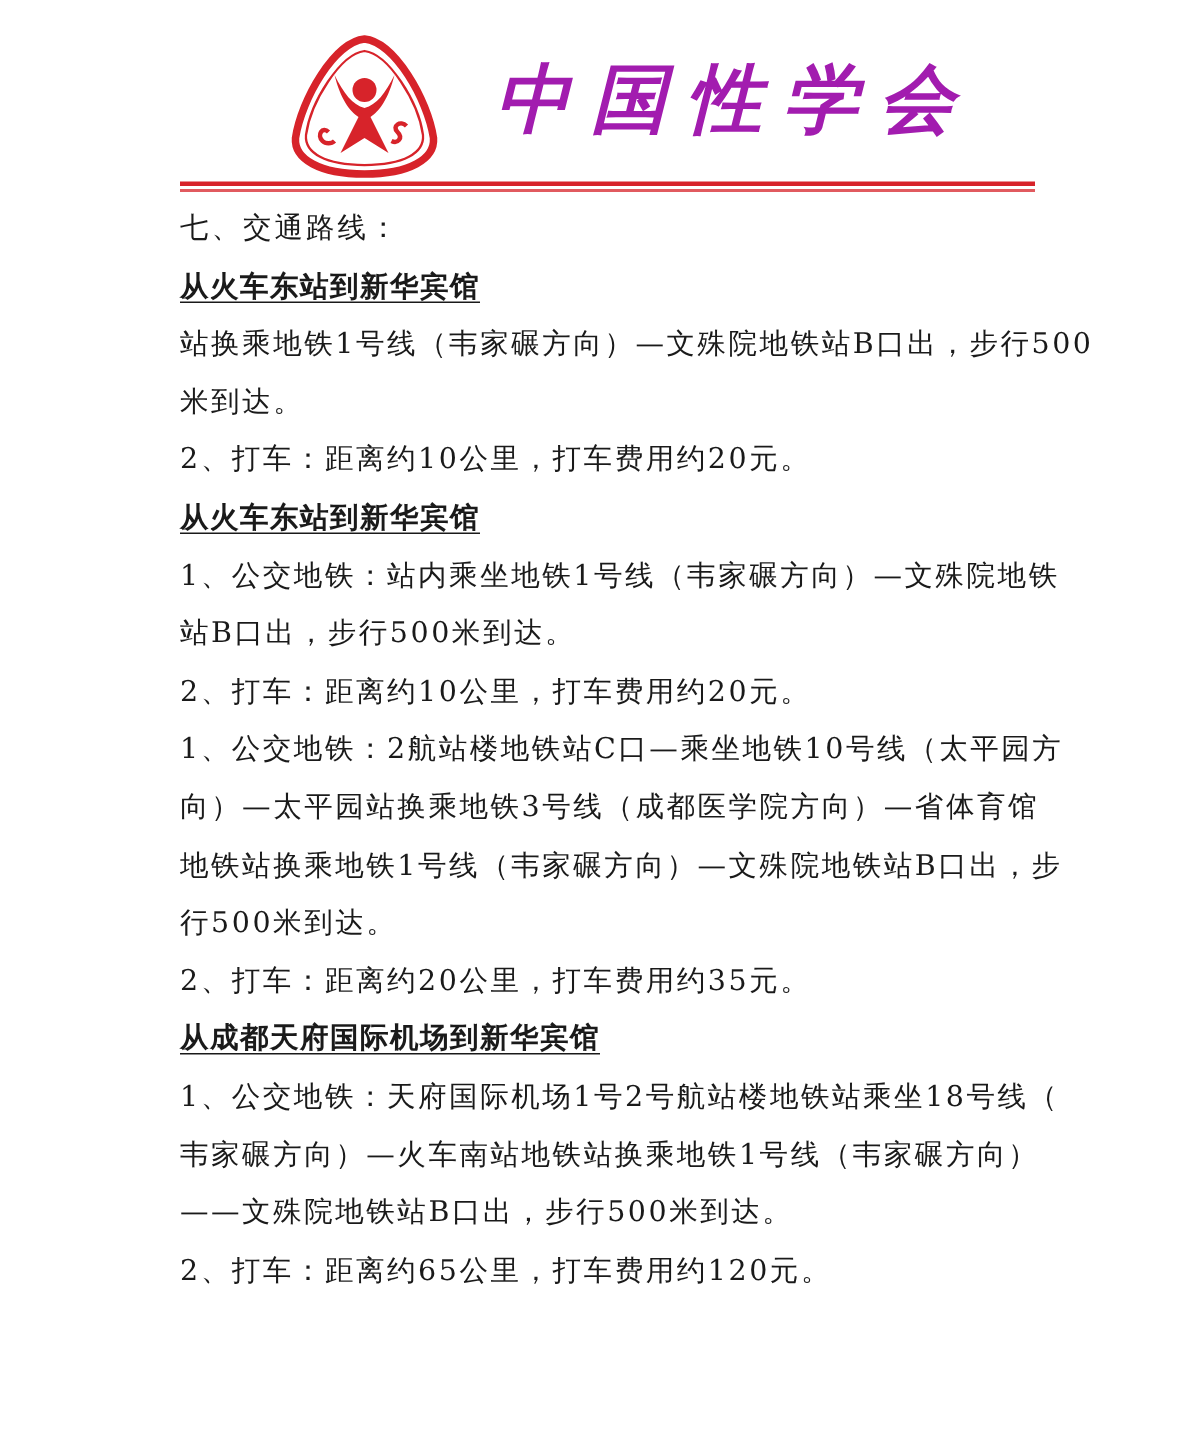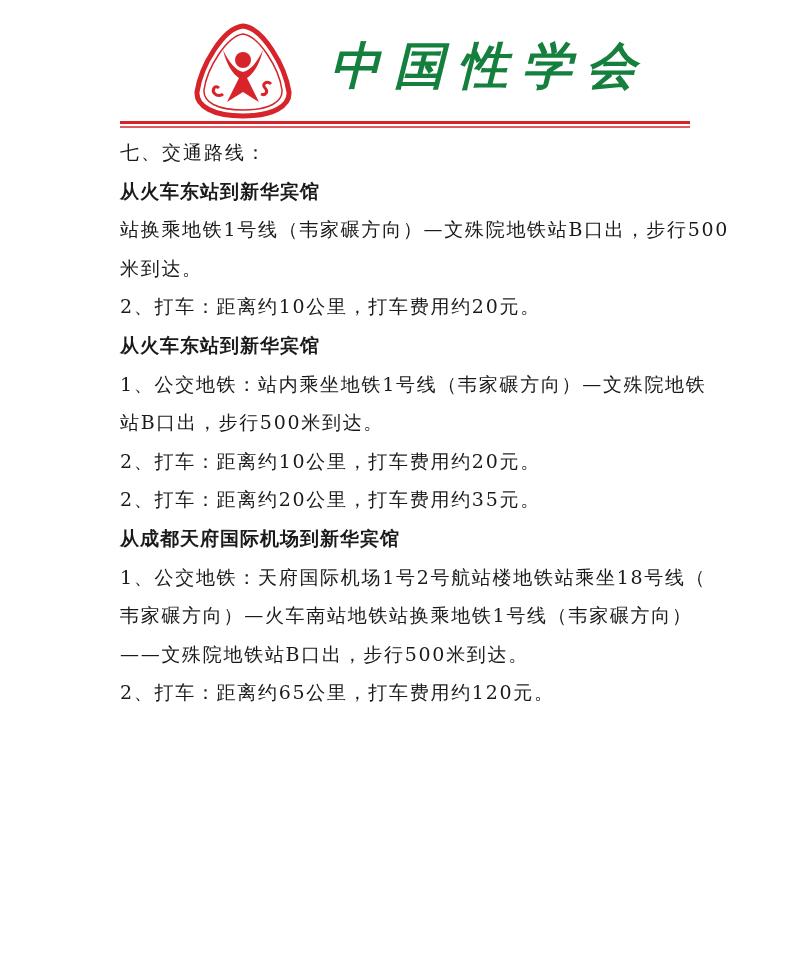--- a/index.html
+++ b/index.html
@@ -1,30 +1,30 @@
 <!DOCTYPE html>
 <html><head>
   <meta charset="utf-8">
   <style>
     html, body { margin: 0; padding: 0; background: #ffffff; }
     body { width: 800px; height: 962px; position: relative; overflow: hidden;
            font-family: "DejaVu Serif", "Liberation Serif", serif; color: #1a1a1a; }
     .header { position: absolute; left: 0; top: 0; width: 800px; height: 130px; }
     .logo { position: absolute; left: 193px; top: 22px; width: 100px; height: 98px; }
-    .org-name { position: absolute; left: 330px; top: 36px; font-size: 50px; color: #15803d;
+    .org-name { position: absolute; left: 330px; top: 36px; font-size: 50px; color: #a21caf;
                 letter-spacing: 14px; font-family: "DejaVu Serif", serif; font-weight: bold;
                 font-style: italic; line-height: 60px; }
     .rule { position: absolute; left: 120px; width: 570px; background: #d7232a; }
     .rule.r1 { top: 121px; height: 3px; }
     .rule.r2 { top: 126px; height: 2px; opacity: .75; }
     .content { position: absolute; left: 120px; top: 133px; width: 570px; }
     .line { font-size: 19px; line-height: 38.6px; height: 38.6px; white-space: nowrap;
             letter-spacing: 1.6px; }
     .section-title { font-weight: normal; letter-spacing: 2px; }
-    .route-heading { font-weight: bold; text-underline-offset: 4px;
+    .route-heading { font-weight: bold; text-decoration: underline; text-underline-offset: 4px;
                      letter-spacing: 1px; }
     .para .line { letter-spacing: 1.7px; }
   </style>
 </head>
 <body>
 
 <div class="header">
   <div class="logo">
     <svg width="100" height="98" viewBox="0 0 100 98">
       <path d="M50 4 C70 6 92 44 96 70 C97 84 80 94 50 94 C20 94 3 84 4 70 C8 44 30 6 50 4 Z" fill="#ffffff" stroke="#d7232a" stroke-width="5"></path>
@@ -60,20 +60,26 @@
       <div class="line">1、公交地铁：站内乘坐地铁1号线（韦家碾方向）—文殊院地铁</div>
       <div class="line">站B口出，步行500米到达。</div>
     </div>
     <div class="para">
       <div class="line">2、打车：距离约10公里，打车费用约20元。</div>
     </div>
   </div>
 
   <div>
     <div class="para">
+      <div class="line">1、公交地铁：2航站楼地铁站C口—乘坐地铁10号线（太平园方</div>
+      <div class="line">向）—太平园站换乘地铁3号线（成都医学院方向）—省体育馆</div>
+      <div class="line">地铁站换乘地铁1号线（韦家碾方向）—文殊院地铁站B口出，步</div>
+      <div class="line">行500米到达。</div>
+    </div>
+    <div class="para">
       <div class="line">2、打车：距离约20公里，打车费用约35元。</div>
     </div>
   </div>
 
   <div>
     <div class="line route-heading">从成都天府国际机场到新华宾馆</div>
     <div class="para">
       <div class="line">1、公交地铁：天府国际机场1号2号航站楼地铁站乘坐18号线（</div>
       <div class="line">韦家碾方向）—火车南站地铁站换乘地铁1号线（韦家碾方向）</div>
       <div class="line">——文殊院地铁站B口出，步行500米到达。</div>

